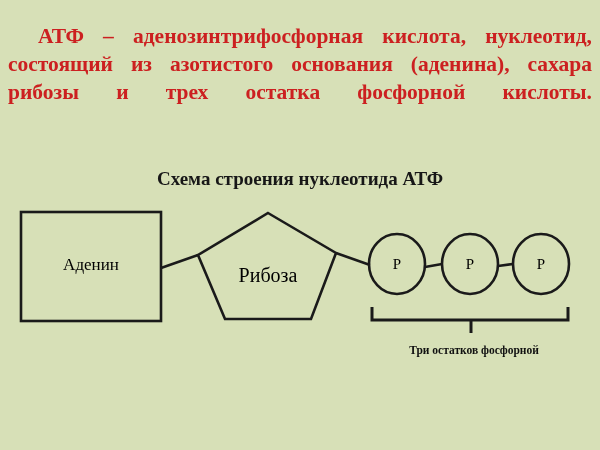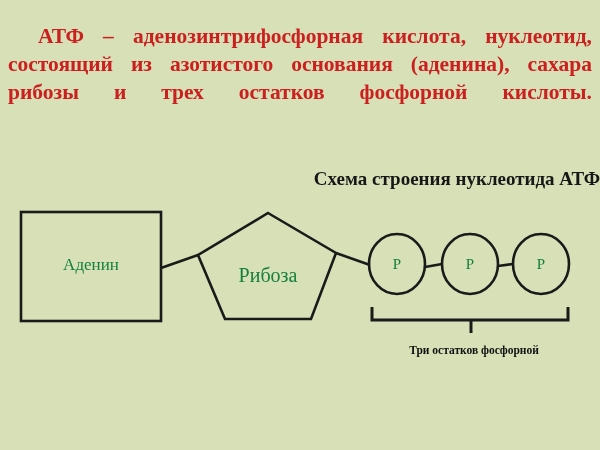--- a/index.html
+++ b/index.html
@@ -46,41 +46,41 @@
     display: inline-block;
     width: 100%;
   }
 
   
   .diagram-title {
     position: absolute;
     left: 0;
     top: 168px;
     width: 600px;
-    text-align: right;
+    text-align: center;
     color: #171717;
     font-family: "Liberation Serif", serif;
     font-weight: bold;
     font-size: 19px;
     line-height: 22px;
   }
 
   
   .diagram-svg {
     position: absolute;
     left: 0;
     top: 0;
     width: 600px;
     height: 450px;
   }
 
   
   .shape-label {
     position: absolute;
-    color: #15803d;
+    color: #000000;
     font-family: "Liberation Serif", serif;
     font-weight: normal;
     text-align: center;
     white-space: nowrap;
   }
   .label-adenin {
     left: 21px;
     top: 255px;
     width: 140px;
     font-size: 17px;
@@ -110,21 +110,21 @@
     font-weight: bold;
     font-size: 11.5px;
     line-height: 15px;
   }
 </style>
 </head>
 <body>
 
 <div class="slide">
 
-  <div class="definition">АТФ – аденозинтрифосфорная кислота, нуклеотид, состоящий из азотистого основания (аденина), сахара рибозы и трех остатков фосфорной кислоты.</div>
+  <div class="definition">АТФ – аденозинтрифосфорная кислота, нуклеотид, состоящий из азотистого основания (аденина), сахара рибозы и трех остатка фосфорной кислоты.</div>
 
   <div class="diagram-title">Схема строения нуклеотида АТФ</div>
 
   <svg class="diagram-svg" viewBox="0 0 600 450">
 
     <rect x="21" y="212" width="140" height="109" fill="none" stroke="#1a1a1a" stroke-width="2.6"></rect>
 
     <line x1="161" y1="268" x2="198" y2="255" stroke="#1a1a1a" stroke-width="2.6" stroke-linecap="butt"></line>
 
     <polygon points="268,213 336,253 311,319 225,319 198,255" fill="none" stroke="#1a1a1a" stroke-width="2.6" stroke-linejoin="miter"></polygon>

